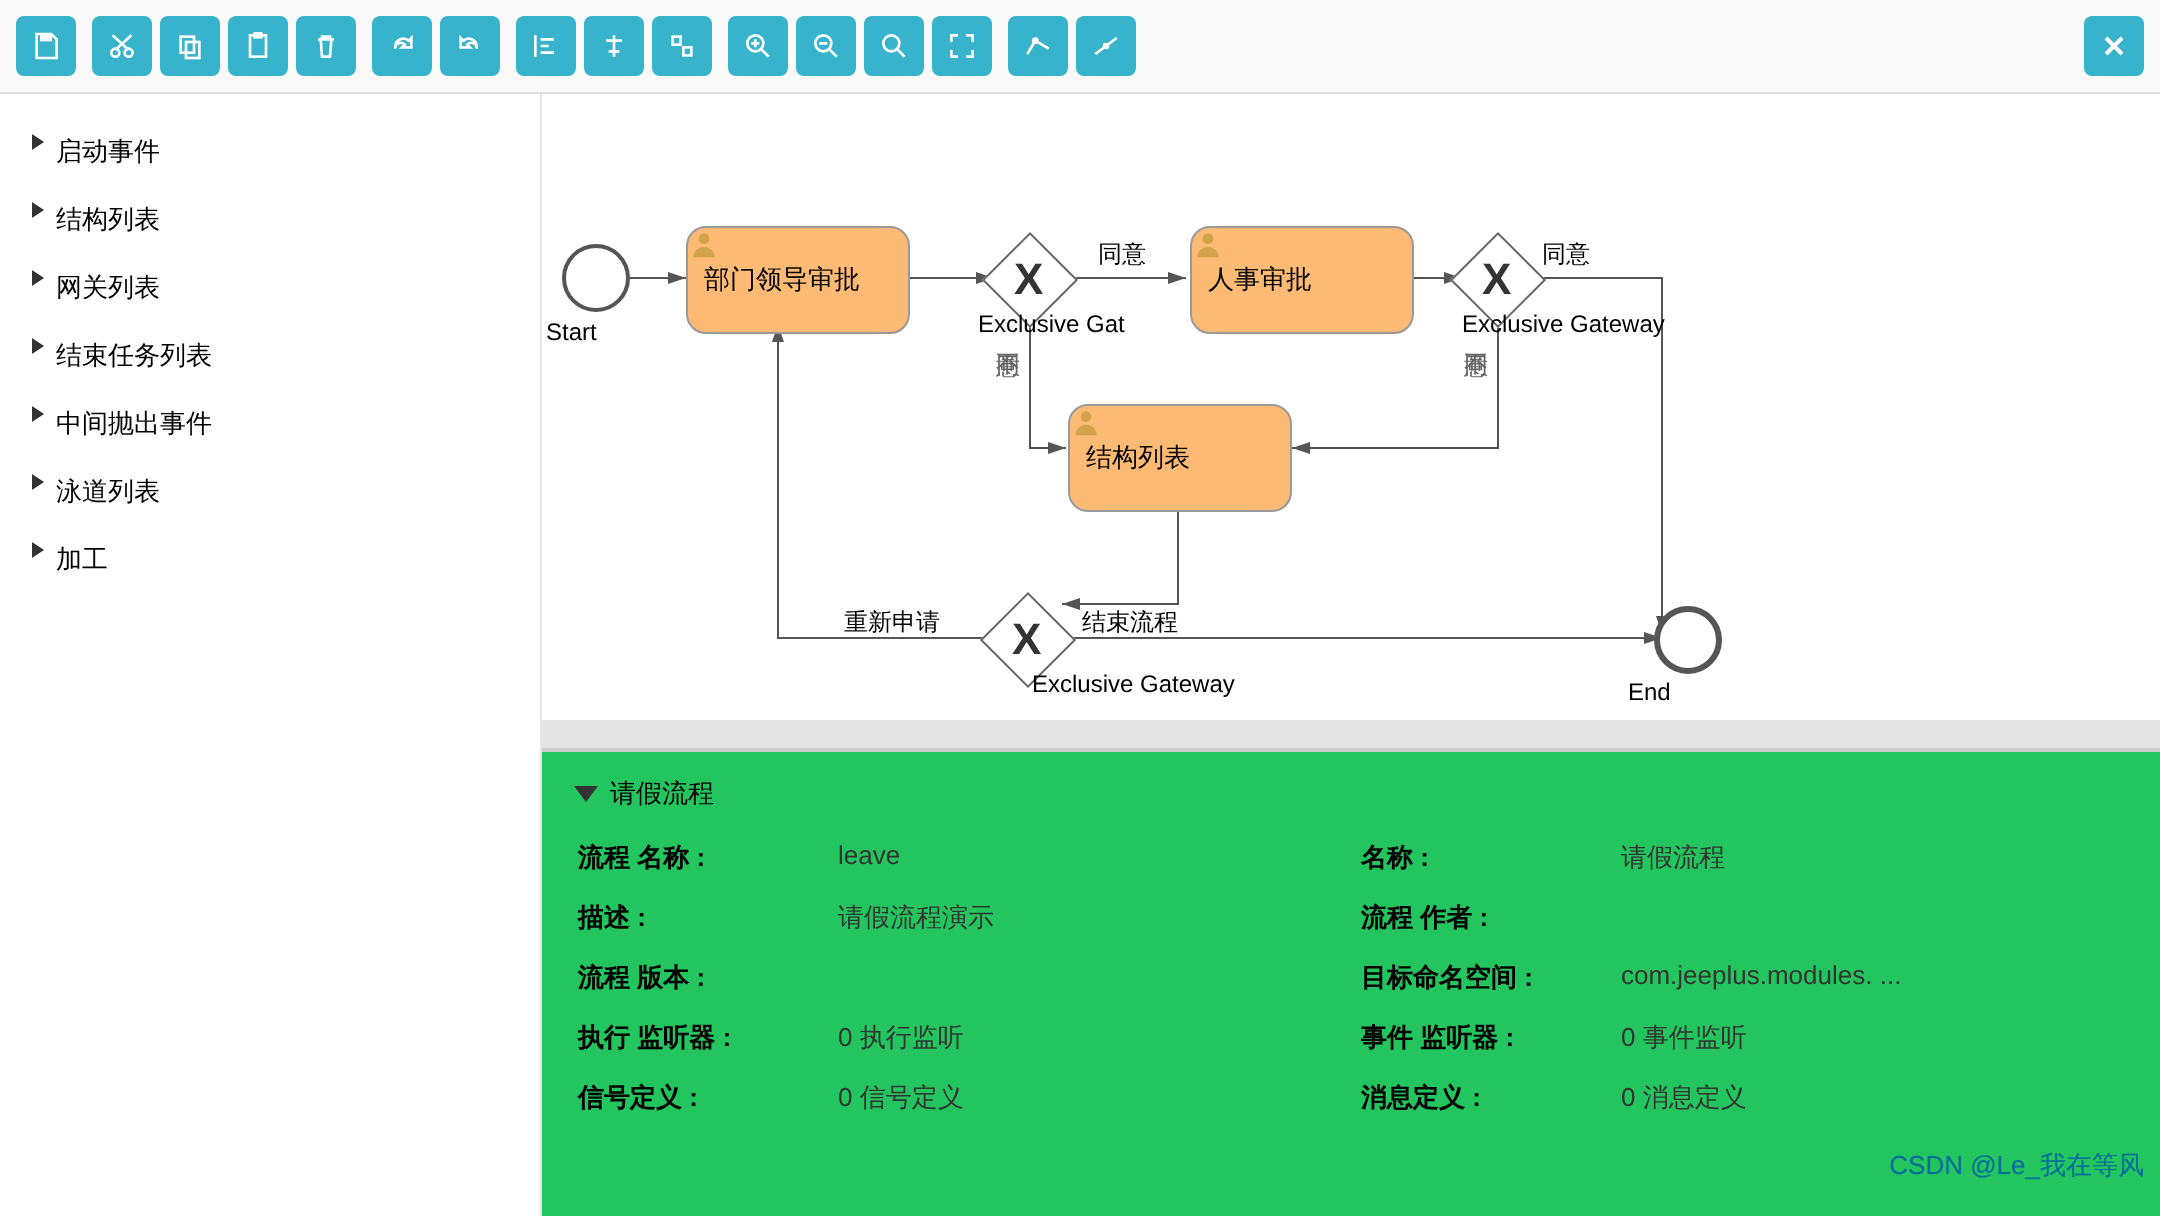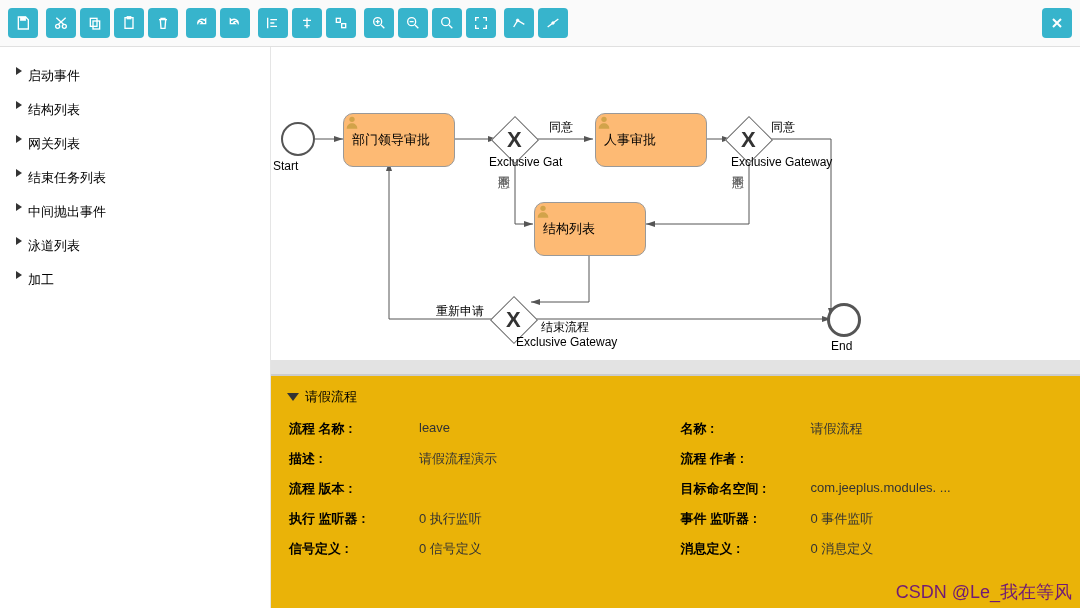--- a/index.html
+++ b/index.html
@@ -17,28 +17,28 @@
 .canvas{flex:1;position:relative;background:#fff;overflow:hidden}
 .canvas svg{position:absolute;top:0;left:0}
 .node-start,.node-end{position:absolute;width:34px;height:34px;border:2px solid #555;border-radius:50%;background:#fff}
 .node-end{border-width:3px}
 .node-task{position:absolute;width:112px;height:54px;border:1.5px solid #999;border-radius:10px;background:#fdba74;display:flex;align-items:center;padding:6px 8px;gap:6px}
 .node-task .usericon{width:16px;height:16px}
 .gw{position:absolute;width:34px;height:34px;border:1.5px solid #666;background:#fff;transform:rotate(45deg)}
 .gwx{position:absolute;font-weight:700;font-size:22px;color:#333}
 .lbl{position:absolute;font-size:12px;color:#000000}
 .lblv{position:absolute;font-size:12px;color:#666;writing-mode:vertical-rl}
-.props{border-top:2px solid #ccc;padding:12px 18px 20px;background:#eab308;overflow:auto;height:235px}
+.props{border-top:2px solid #ccc;padding:12px 18px 20px;background:#22c55e;overflow:auto;height:235px}
 .props h3{display:flex;align-items:center;gap:8px;font-size:22px;font-weight:400;margin-bottom:14px}
 .props h3 .chev2{width:0;height:0;border-left:8px solid #333;border-top:6px solid transparent;border-bottom:6px solid transparent;transform:rotate(90deg)}
 .pgrid{display:grid;grid-template-columns:120px 1fr 120px 1fr;row-gap:12px;column-gap:10px;font-size:13px}
 .plabel{font-weight:600}
 .pval{color:#333}
 .scrollh{height:14px;background:#e3e3e3}
-.watermark{position:absolute;right:8px;bottom:4px;color:#701a75;font-size:18px}
+.watermark{position:absolute;right:8px;bottom:16px;color:#0369a1;font-size:13px}
 </style>
 </head>
 <body>
 
 <div class="toolbar">
   <div class="tb-group">
     <div class="tb-btn">
         <svg viewBox="0 0 24 24">
           <path d="M5 3h11l4 4v14H5z" fill="none" stroke="#fff" stroke-width="2"></path>
           <rect x="8" y="3" width="8" height="5" fill="#fff"></rect>
@@ -238,25 +238,25 @@
             <circle cx="12" cy="8" r="4" fill="#d2a34a"></circle>
             <path d="M4 22c0-5 4-8 8-8s8 3 8 8" fill="#d2a34a"></path>
           </svg>
         <span>结构列表</span>
       </div>
 
       <div class="gw" style="left:226px;top:256px"></div>
       <span class="gwx" style="left:235px;top:260px">X</span>
       <span class="lbl" style="left:245px;top:288px">Exclusive Gateway</span>
 
-      <span class="lbl" style="left:165px;top:256px">重新申请</span>
-      <span class="lbl" style="left:270px;top:272px">结束流程</span>
+      <span class="lbl" style="left:151px;top:256px">重新申请</span>
+      <span class="lbl" style="left:270px;top:256px">结束流程</span>
 
       <div class="node-end" style="left:556px;top:256px"></div>
-      <span class="lbl" style="left:560px;top:292px">End</span>
+      <span class="lbl" style="left:543px;top:292px">End</span>
     </div>
     <div class="scrollh"></div>
 
     <div class="props">
       <h3>
           <span class="chev2"></span>
           <span>请假流程</span>
         </h3>
       <div class="pgrid">
         <div class="plabel">流程 名称  :</div>

